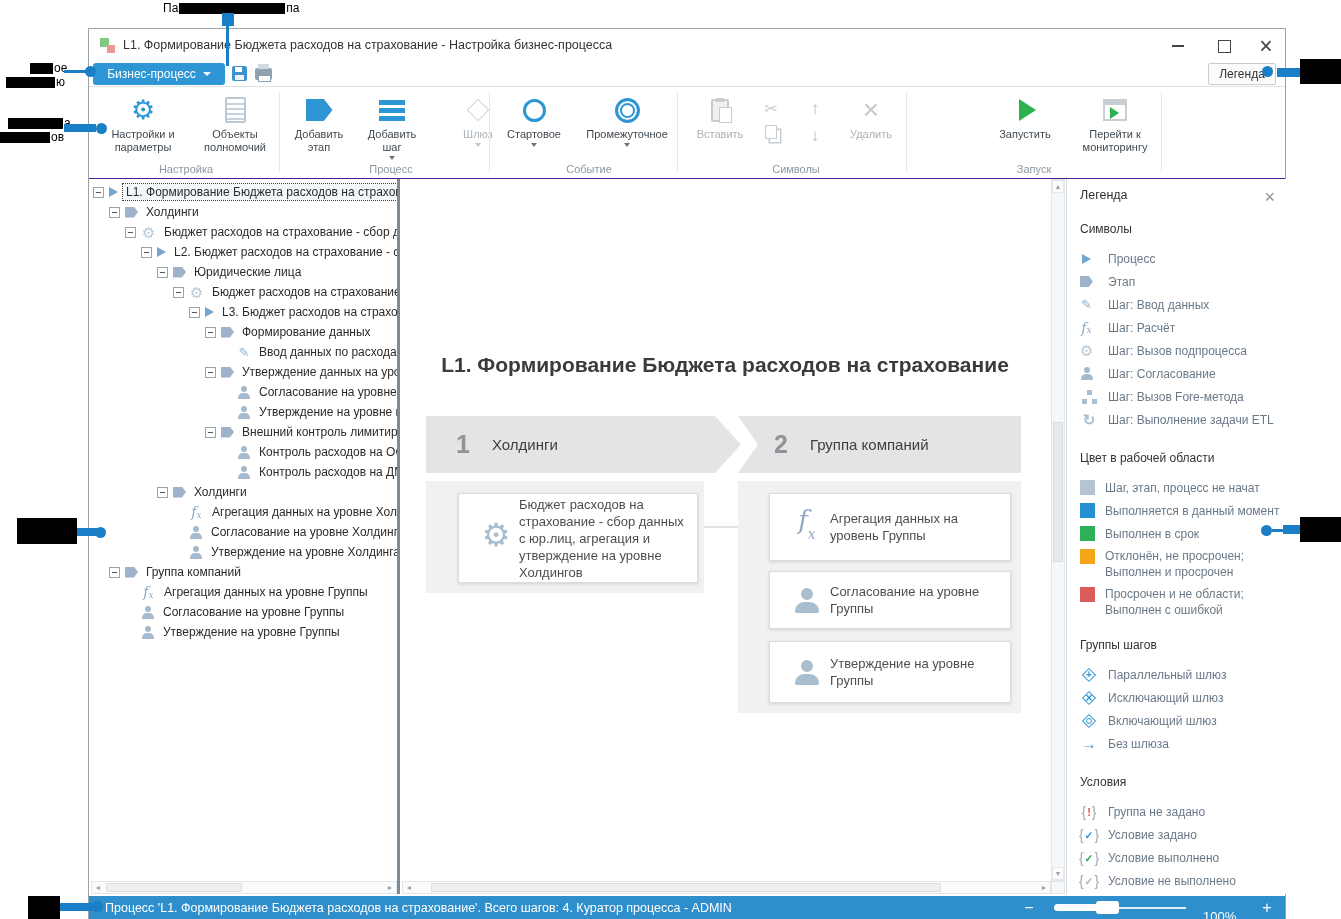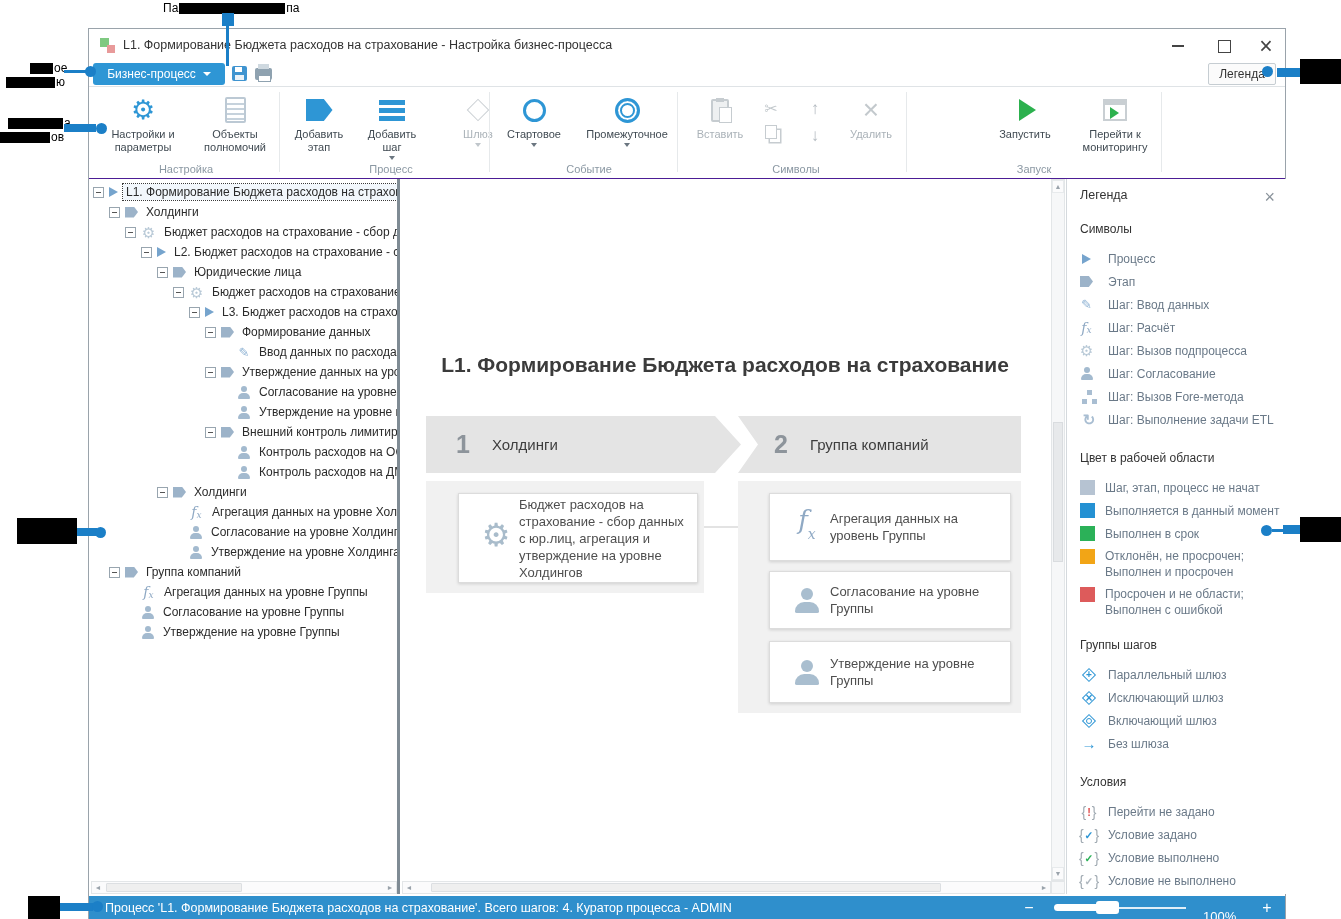--- a/index.html
+++ b/index.html
@@ -577,21 +577,21 @@
           <span>Без шлюза</span>
         </div>
 
       <div class="lhead">Условия</div>
       <div class="litem">
           <span class="lic">
             <span class="cond">
               <i class="csym c-excl"></i>
             </span>
           </span>
-          <span>Перейти не задано</span>
+          <span>Группа не задано</span>
         </div>
       <div class="litem">
           <span class="lic">
             <span class="cond">
               <i class="csym c-chkb"></i>
             </span>
           </span>
           <span>Условие задано</span>
         </div>
       <div class="litem">

